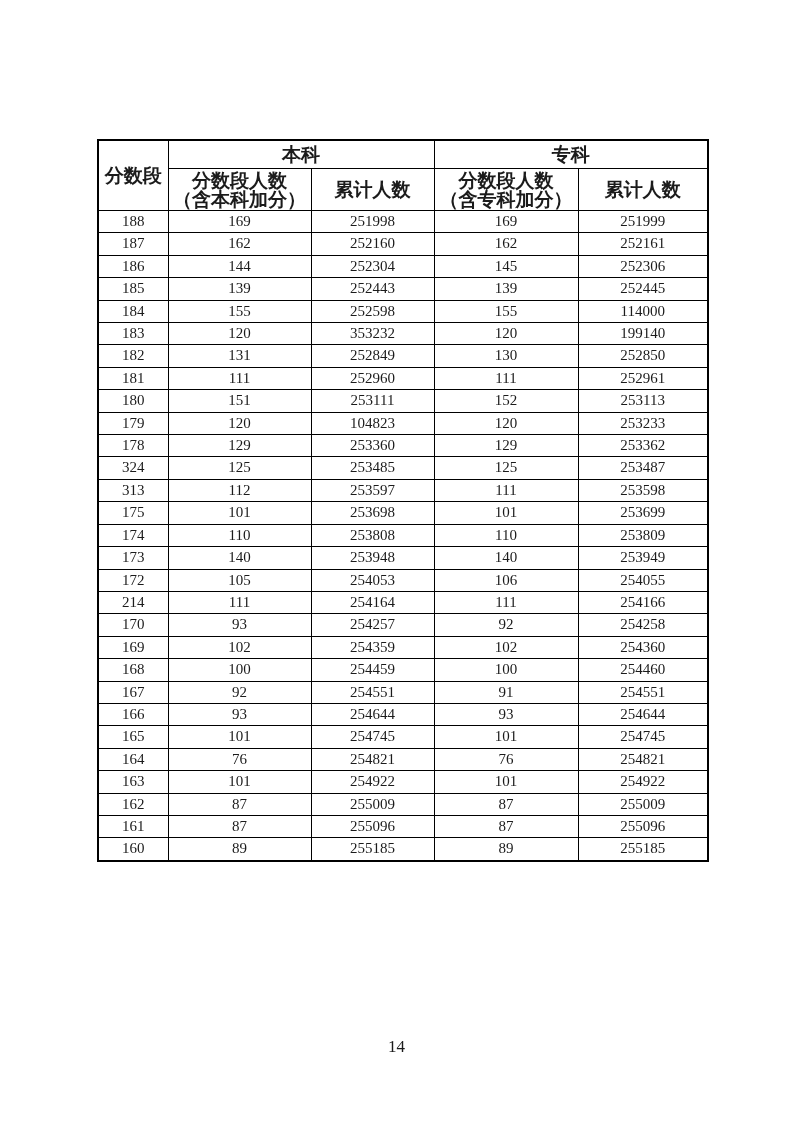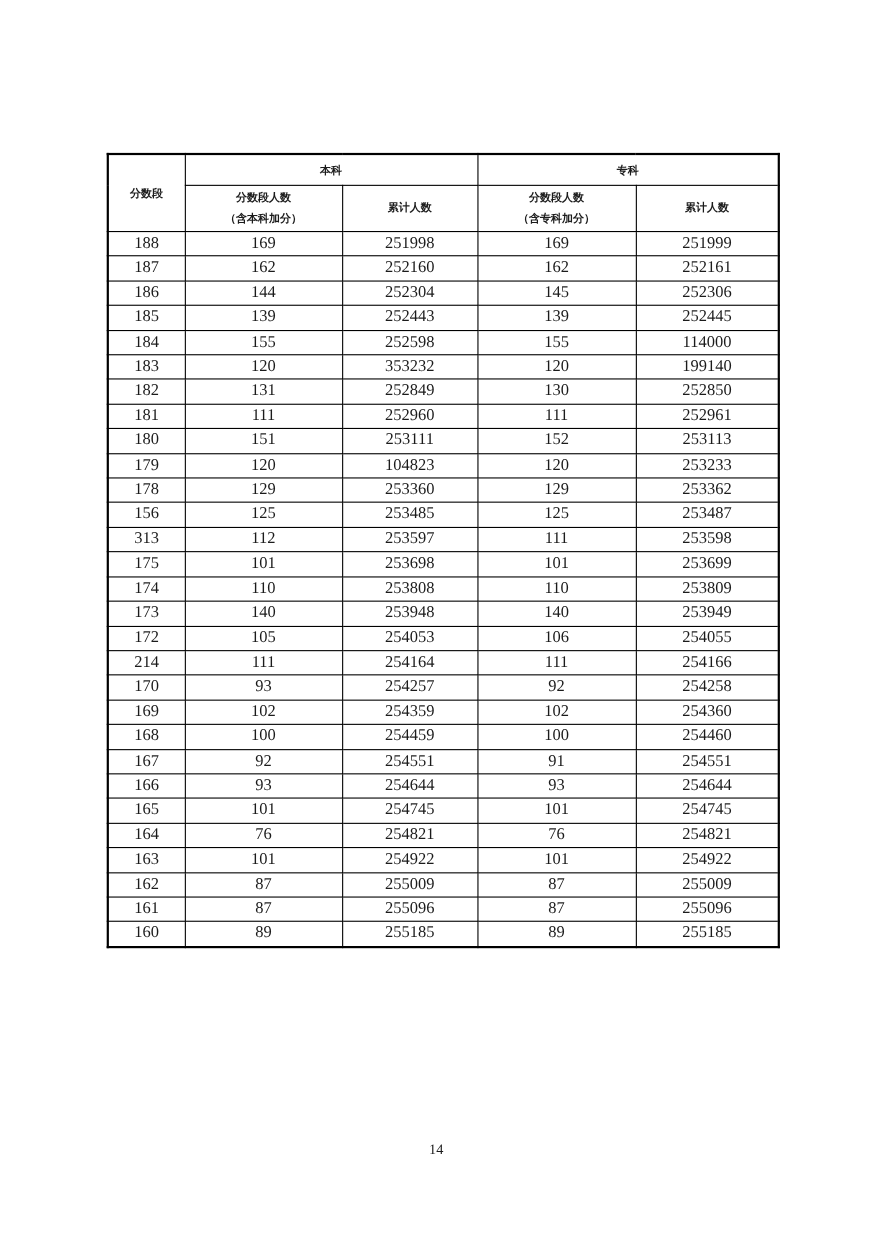--- a/index.html
+++ b/index.html
@@ -30,21 +30,21 @@
     border: 1px solid #000;
     text-align: center;
     vertical-align: middle;
     padding: 0;
     overflow: hidden;
     white-space: nowrap;
   }
   table.score-table thead th {
     font-family: "Liberation Sans", sans-serif;
     font-weight: bold;
-    font-size: 10px;
+    font-size: 19px;
     color: #1b1b1b;
   }
   tr.header-group-row th {
     height: 27px;
   }
   tr.header-sub-row th {
     height: 41px;
     line-height: 19px;
   }
   table.score-table tbody td {
@@ -54,21 +54,21 @@
     line-height: 21.4px;
     color: #1b1b1b;
   }
   .page-footer {
     position: absolute;
     left: 0;
     top: 1037px;
     width: 100%;
     text-align: center;
     font-family: "Liberation Serif", serif;
-    font-size: 13px;
+    font-size: 17px;
     color: #1b1b1b;
   }
 </style>
 </head>
 <body>
 
 <div class="sheet">
 
   <table class="score-table">
     <colgroup>
@@ -169,21 +169,21 @@
           <td>253233</td>
         </tr>
         <tr>
           <td>178</td>
           <td>129</td>
           <td>253360</td>
           <td>129</td>
           <td>253362</td>
         </tr>
         <tr>
-          <td>156</td>
+          <td>324</td>
           <td>125</td>
           <td>253485</td>
           <td>125</td>
           <td>253487</td>
         </tr>
         <tr>
           <td>313</td>
           <td>112</td>
           <td>253597</td>
           <td>111</td>

